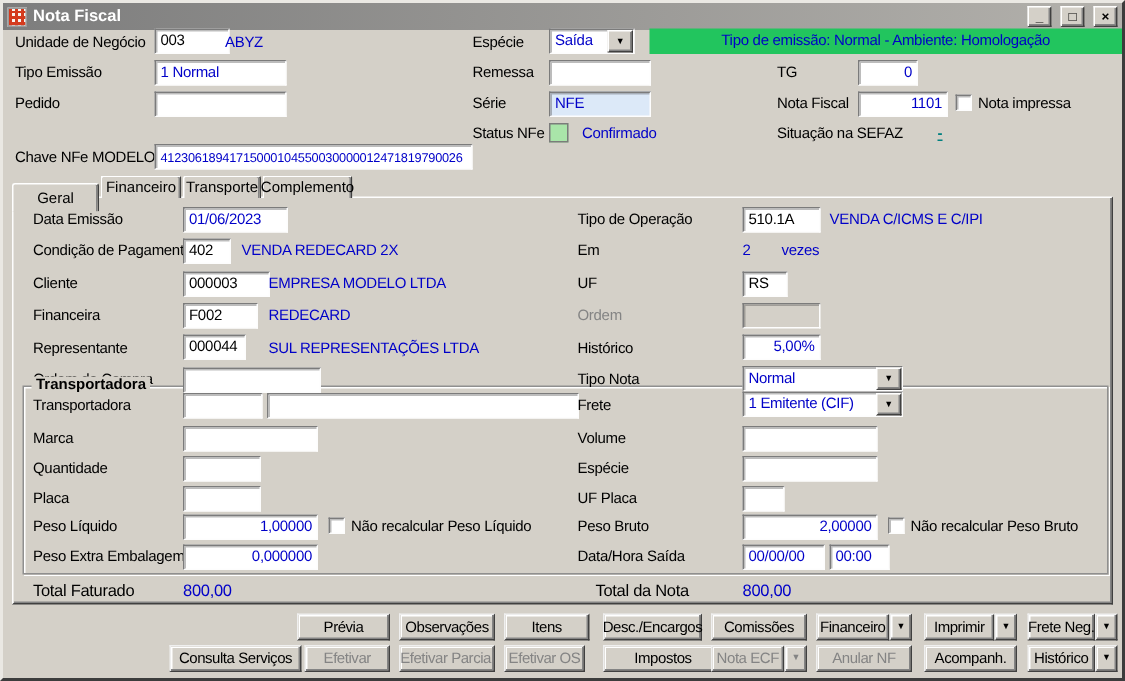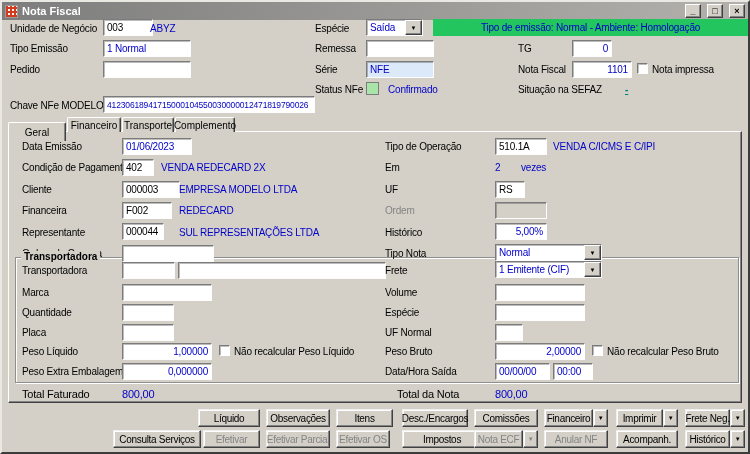--- a/index.html
+++ b/index.html
@@ -199,38 +199,38 @@
   <span class="v">1 Emitente (CIF)</span>
   <span class="a">▼</span>
 </div>
 
 <span class="lbl" style="left:385px;top:287px;z-index:2">Volume</span>
 <div class="fld" style="left:495px;top:284px;width:90px;z-index:2"></div>
 
 <span class="lbl" style="left:385px;top:307px;z-index:2">Espécie</span>
 <div class="fld" style="left:495px;top:304px;width:90px;z-index:2"></div>
 
-<span class="lbl" style="left:385px;top:327px;z-index:2">UF Normal</span>
+<span class="lbl" style="left:385px;top:327px;z-index:2">UF Placa</span>
 <div class="fld" style="left:495px;top:324px;width:28px;z-index:2"></div>
 
 <span class="lbl" style="left:385px;top:346px;z-index:2">Peso Bruto</span>
 <div class="fld r" style="left:495px;top:343px;width:90px;z-index:2">2,00000</div>
 <span class="cb" style="left:592px;top:345px;z-index:2"></span>
 <span class="lbl" style="left:607px;top:346px;z-index:2">Não recalcular Peso Bruto</span>
 
 <span class="lbl" style="left:385px;top:366px;z-index:2">Data/Hora Saída</span>
 <div class="fld" style="left:495px;top:363px;width:55px;z-index:2">00/00/00</div>
 <div class="fld" style="left:553px;top:363px;width:40px;z-index:2">00:00</div>
 
 <span class="lbl b" style="left:22px;top:388px;z-index:2;font-size:11px">Total Faturado</span>
 <span class="val b" style="left:122px;top:388px;z-index:2;font-size:11px">800,00</span>
 <span class="lbl b" style="left:397px;top:388px;z-index:2;font-size:11px">Total da Nota</span>
 <span class="val b" style="left:495px;top:388px;z-index:2;font-size:11px">800,00</span>
 
-<div class="btn" style="left:198px;top:409px;width:62px">Líquido</div>
+<div class="btn" style="left:198px;top:409px;width:62px">Prévia</div>
 <div class="btn" style="left:266px;top:409px;width:64px">Observações</div>
 <div class="btn" style="left:336px;top:409px;width:57px">Itens</div>
 <div class="btn" style="left:402px;top:409px;width:66px">Desc./Encargos</div>
 <div class="btn" style="left:474px;top:409px;width:64px">Comissões</div>
 <div class="btn" style="left:544px;top:409px;width:49px">Financeiro</div>
 <div class="btn ar" style="left:593px;top:409px;width:15px">▼</div>
 <div class="btn" style="left:616px;top:409px;width:47px">Imprimir</div>
 <div class="btn ar" style="left:663px;top:409px;width:15px">▼</div>
 <div class="btn" style="left:685px;top:409px;width:45px">Frete Neg.</div>
 <div class="btn ar" style="left:730px;top:409px;width:15px">▼</div>

